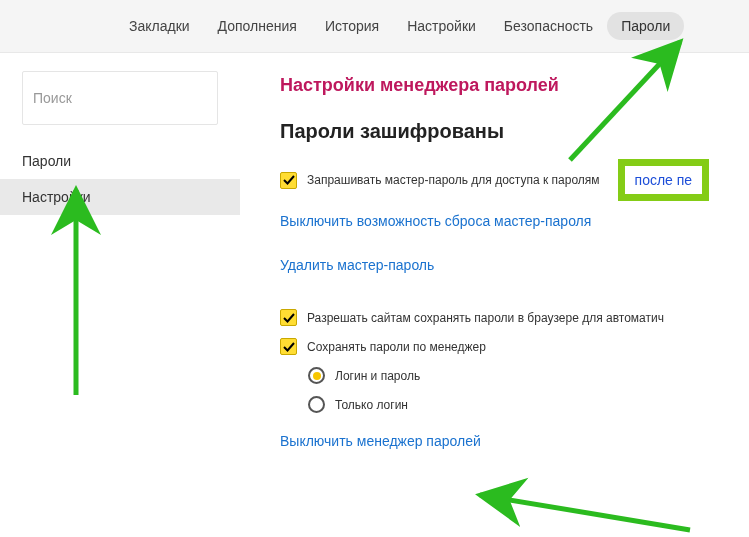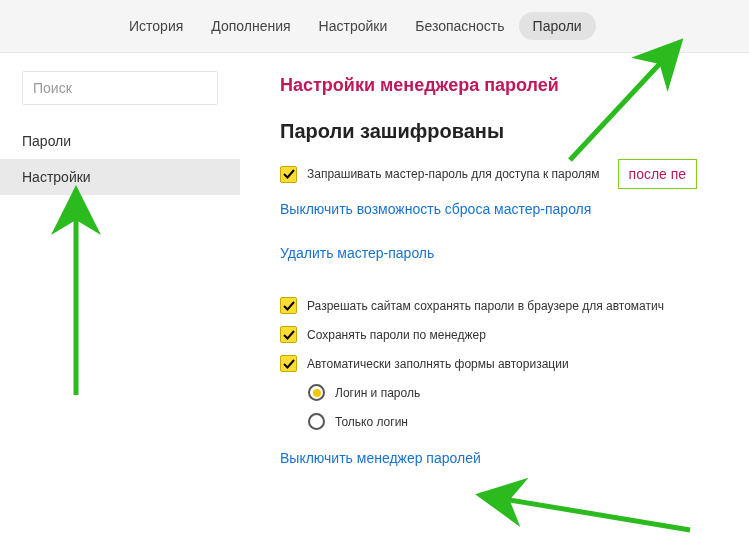--- a/index.html
+++ b/index.html
@@ -37,21 +37,21 @@
     height: calc(537px - 48px);
   }
   .sidebar {
     width: 240px;
     background: #fff;
     padding-top: 18px;
   }
   .search-box {
     margin: 0 22px 18px 22px;
     border: 1px solid #e5e5e5;
-    padding: 8px 10px;
+    padding: 18px 10px;
     color: #999;
     font-size: 14px;
     border-radius: 2px;
   }
   .side-item {
     padding: 10px 22px;
     color: #333;
     cursor: pointer;
     font-size: 14px;
   }
@@ -95,25 +95,25 @@
   }
   .checkbox svg { width: 12px; height: 12px; }
   .link {
     color: #1a72cf;
     cursor: pointer;
     font-size: 14px;
     margin-bottom: 12px;
     display: inline-block;
   }
   .dropdown-val {
-    border: 1px solid #84cc16;
+    border: 7px solid #84cc16;
     padding: 6px 10px;
     font-size: 14px;
     margin-left: 8px;
-    color: #be185d;
+    color: #1d4ed8;
     white-space: nowrap;
   }
   .radio-group { margin-left: 28px; }
   .radio {
     width: 17px; height: 17px;
     border: 2px solid #555;
     border-radius: 50%;
     display: flex; align-items: center; justify-content: center;
     flex-shrink: 0;
   }
@@ -130,22 +130,23 @@
   .arrow {
     position: absolute;
     pointer-events: none;
   }
 </style>
 </head>
 <body>
 
 <div class="top-tabs">
   <div class="spacer"></div>
+  <div class="tab">Закладки</div>
+  <div class="tab">Дополнения</div>
   <div class="tab">История</div>
-  <div class="tab">Дополнения</div>
   <div class="tab">Настройки</div>
   <div class="tab">Безопасность</div>
   <div class="tab active">Пароли</div>
 </div>
 
 <div class="body-wrap">
 
   <div class="sidebar">
     <div class="search-box">Поиск</div>
     <div class="side-item">Пароли</div>
@@ -181,28 +182,20 @@
       </span>
       <span class="txt">Разрешать сайтам сохранять пароли в браузере для автоматич</span>
     </div>
     <div class="row">
       <span class="checkbox">
         <svg viewBox="0 0 12 12">
           <path d="M1 6 L4.5 9.5 L11 2" stroke="#000" stroke-width="2" fill="none"></path>
         </svg>
       </span>
       <span class="txt">Сохранять пароли по менеджер</span>
-    </div>
-    <div class="row">
-      <span class="checkbox">
-        <svg viewBox="0 0 12 12">
-          <path d="M1 6 L4.5 9.5 L11 2" stroke="#000" stroke-width="2" fill="none"></path>
-        </svg>
-      </span>
-      <span class="txt">Автоматически заполнять формы авторизации</span>
     </div>
     <div class="radio-group">
       <div class="row">
         <span class="radio selected"></span>
         <span class="txt">Логин и пароль</span>
       </div>
       <div class="row">
         <span class="radio"></span>
         <span class="txt">Только логин</span>
       </div>

